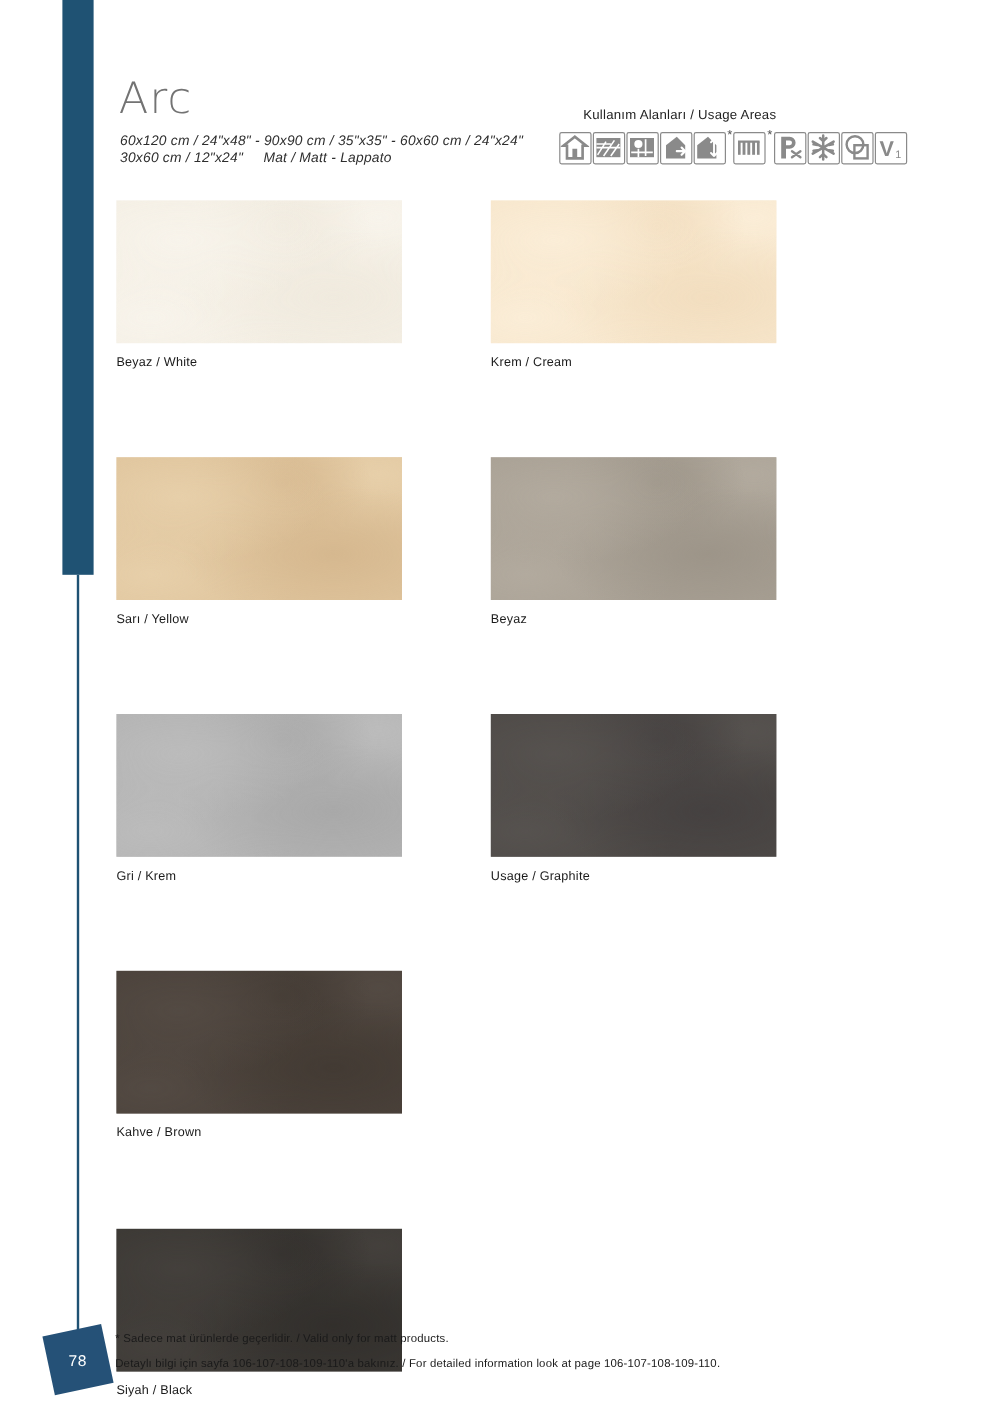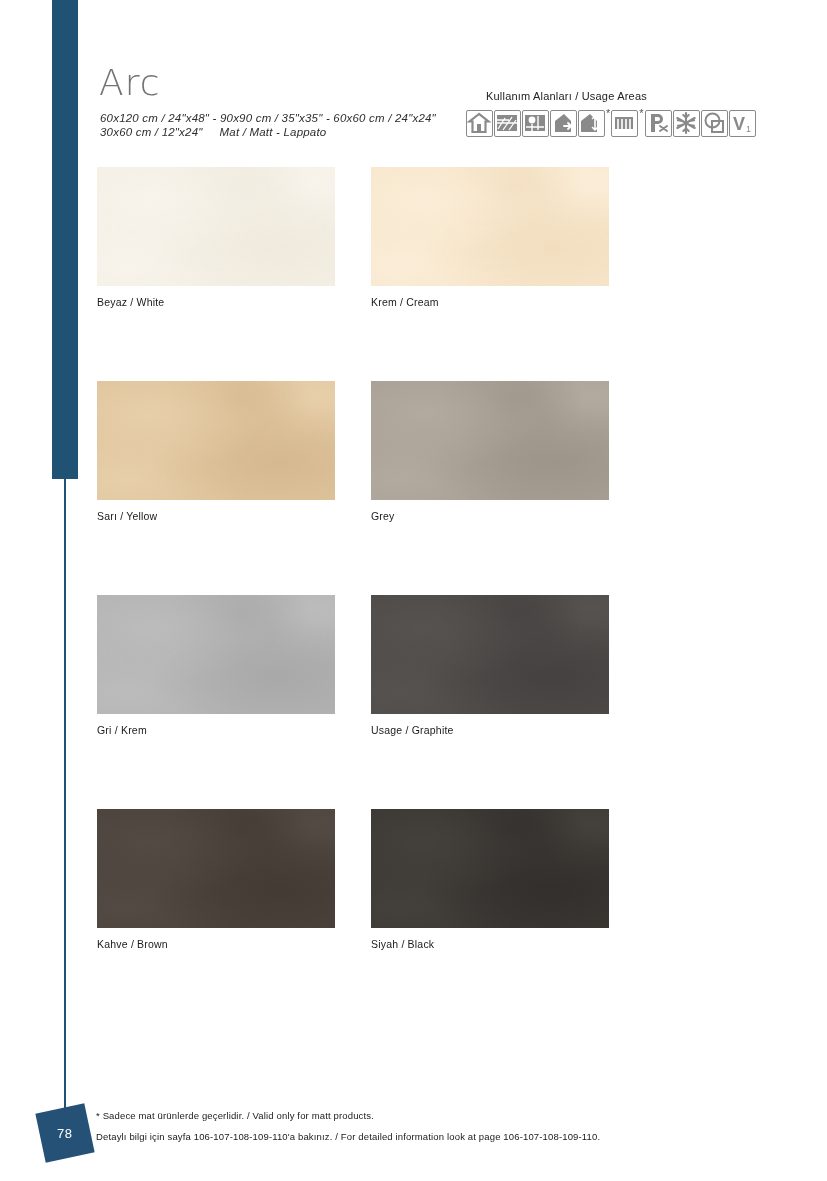--- a/index.html
+++ b/index.html
@@ -122,24 +122,24 @@
 
   
   #swatch-grid {
     position: absolute;
     left: 97px;
     top: 167px;
     width: 560px;
   }
   .swatch-row {
     display: flex;
-    gap: 36px;
+    gap: 74px;
     margin-bottom: 73px;
   }
-  .swatch-row:last-child { margin-bottom: 0; }
+  .swatch-row:last-child { margin-bottom: 0; flex-direction: column; }
   .swatch-cell { width: 238px; }
   .swatch-chip {
     width: 238px;
     height: 119px;
     position: relative;
     overflow: hidden;
   }
   .swatch-chip .grain {
     position: absolute;
     inset: 0;
@@ -269,21 +269,21 @@
       <div class="swatch-cell">
         <div class="swatch-chip" style="background: rgb(223, 196, 156);">
           <div class="grain" style="background: radial-gradient(at 22% 28%, rgb(232, 209, 172) 0%, transparent 46%), radial-gradient(at 76% 68%, rgb(212, 182, 141) 0%, transparent 50%), radial-gradient(at 58% 18%, rgb(212, 182, 141) 0%, transparent 38%), radial-gradient(at 12% 82%, rgb(232, 209, 172) 0%, transparent 42%), radial-gradient(at 92% 12%, rgb(232, 209, 172) 0%, transparent 36%); opacity: 0.85;"></div>
         </div>
         <div class="swatch-label">Sarı / Yellow</div>
       </div>
       <div class="swatch-cell">
         <div class="swatch-chip" style="background: rgb(168, 160, 148);">
           <div class="grain" style="background: radial-gradient(at 22% 28%, rgb(180, 172, 160) 0%, transparent 46%), radial-gradient(at 76% 68%, rgb(155, 147, 135) 0%, transparent 50%), radial-gradient(at 58% 18%, rgb(155, 147, 135) 0%, transparent 38%), radial-gradient(at 12% 82%, rgb(180, 172, 160) 0%, transparent 42%), radial-gradient(at 92% 12%, rgb(180, 172, 160) 0%, transparent 36%); opacity: 0.85;"></div>
         </div>
-        <div class="swatch-label">Grey</div>
+        <div class="swatch-label">Beyaz</div>
       </div>
     </div>
     <div class="swatch-row">
       <div class="swatch-cell">
         <div class="swatch-chip" style="background: rgb(179, 179, 179);">
           <div class="grain" style="background: radial-gradient(at 22% 28%, rgb(189, 189, 189) 0%, transparent 46%), radial-gradient(at 76% 68%, rgb(167, 167, 167) 0%, transparent 50%), radial-gradient(at 58% 18%, rgb(167, 167, 167) 0%, transparent 38%), radial-gradient(at 12% 82%, rgb(189, 189, 189) 0%, transparent 42%), radial-gradient(at 92% 12%, rgb(189, 189, 189) 0%, transparent 36%); opacity: 0.85;"></div>
         </div>
         <div class="swatch-label">Gri / Krem</div>
       </div>
       <div class="swatch-cell">

